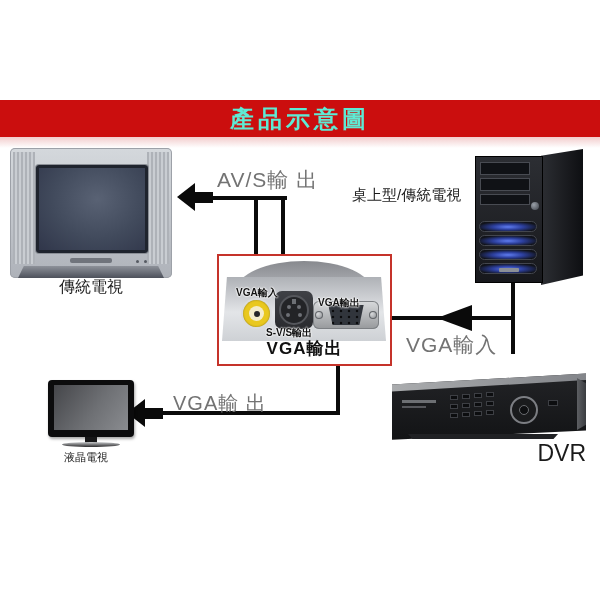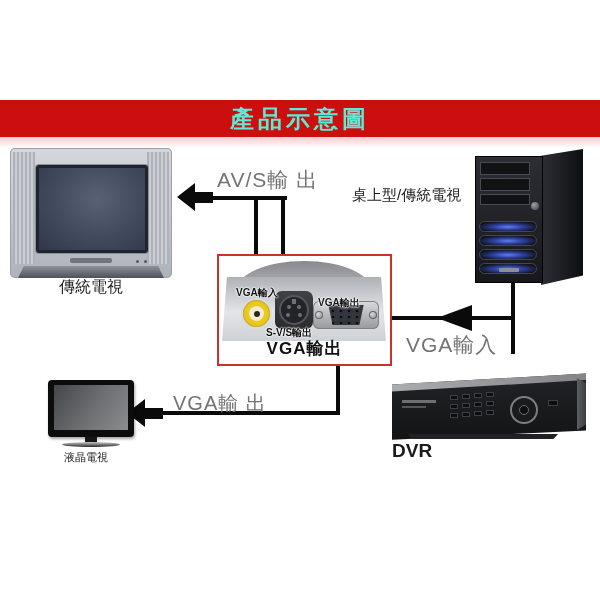--- a/index.html
+++ b/index.html
@@ -236,15 +236,15 @@
     <div class="key" style="left:58px; top:43px;"></div>
     <div class="key" style="left:70px; top:42px;"></div>
     <div class="key" style="left:82px; top:41px;"></div>
     <div class="key" style="left:94px; top:40px;"></div>
     <div class="jog"></div>
     <div class="jog-in"></div>
     <div class="key" style="left:156px; top:30px; width:10px; height:6px;"></div>
     <div class="cap"></div>
     <div class="feet"></div>
   </div>
-  <div class="caption" style="left:392px; top:440px; width:194px; text-align:left; font-size:19px; font-weight:bold;">DVR</div>
+  <div class="caption" style="left:392px; top:440px; width:194px; text-align:right; font-size:23px; font-weight:normal;">DVR</div>
 
 </div>
 
 </body></html>

